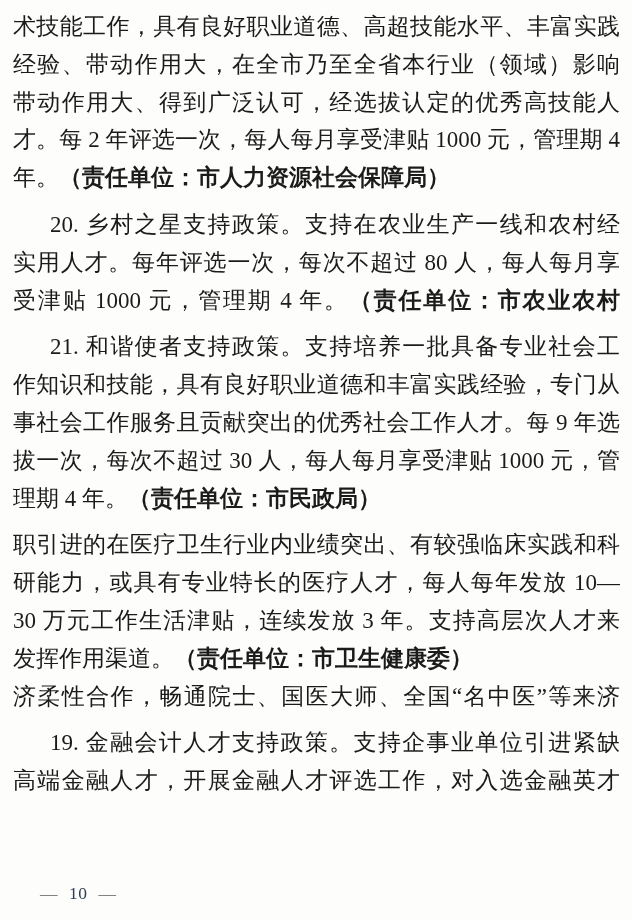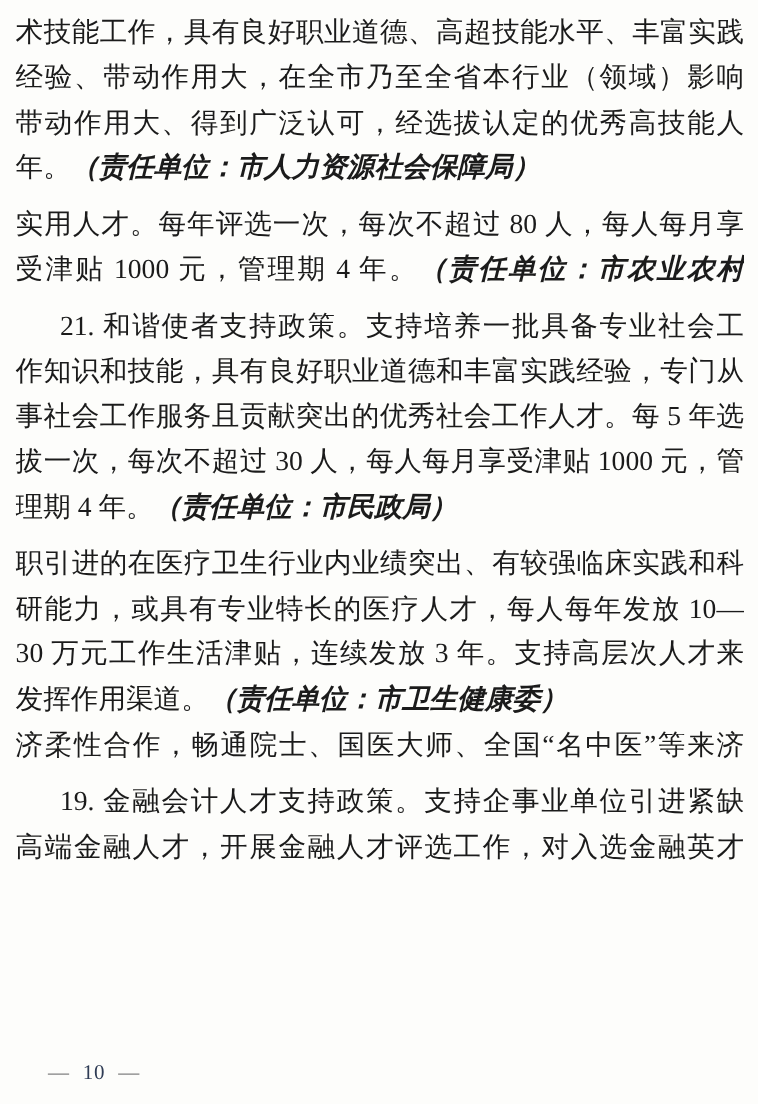--- a/index.html
+++ b/index.html
@@ -33,21 +33,21 @@
     height: 37.8px;
     line-height: 37.8px;
     overflow: hidden;
     white-space: normal;
     text-align: justify;
     text-align-last: left;
   }
   .line.fill { text-align-last: justify; }
   .line.indent { padding-left: 37px; }
   .seg { font-weight: normal; }
-  .seg.bold { font-weight: bold; font-style: italic; }
+  .seg.bold { font-weight: bold; }
   .footer {
     position: absolute;
     left: 38px; top: 880px;
     height: 26px;
     display: flex;
     align-items: center;
     font-size: 17.5px;
     letter-spacing: 0.5px;
   }
   .footer .dash {
@@ -62,30 +62,32 @@
 </style>
 </head>
 <body>
 
 <div class="page">
   <div class="doc-body" id="doc-body">
       <div class="para">
         <div class="line fill"><span class="seg">术技能工作，具有良好职业道德、高超技能水平、丰富实践</span></div>
         <div class="line fill"><span class="seg">经验、带动作用大，在全市乃至全省本行业（领域）影响</span></div>
         <div class="line fill"><span class="seg">带动作用大、得到广泛认可，经选拔认定的优秀高技能人</span></div>
+        <div class="line fill"><span class="seg">才。每 2 年评选一次，每人每月享受津贴 1000 元，管理期 4</span></div>
         <div class="line"><span class="seg">年。</span><span class="seg bold">（责任单位：市人力资源社会保障局）</span></div>
       </div>
       <div class="para">
+        <div class="line fill indent"><span class="seg">20. 乡村之星支持政策。支持在农业生产一线和农村经</span></div>
         <div class="line fill"><span class="seg">实用人才。每年评选一次，每次不超过 80 人，每人每月享</span></div>
         <div class="line fill"><span class="seg">受津贴 1000 元，管理期 4 年。</span><span class="seg bold">（责任单位：市农业农村局）</span></div>
       </div>
       <div class="para">
         <div class="line fill indent"><span class="seg">21. 和谐使者支持政策。支持培养一批具备专业社会工</span></div>
         <div class="line fill"><span class="seg">作知识和技能，具有良好职业道德和丰富实践经验，专门从</span></div>
-        <div class="line fill"><span class="seg">事社会工作服务且贡献突出的优秀社会工作人才。每 5 年选</span></div>
+        <div class="line fill"><span class="seg">事社会工作服务且贡献突出的优秀社会工作人才。每 9 年选</span></div>
         <div class="line fill"><span class="seg">拔一次，每次不超过 30 人，每人每月享受津贴 1000 元，管</span></div>
         <div class="line"><span class="seg">理期 4 年。</span><span class="seg bold">（责任单位：市民政局）</span></div>
       </div>
       <div class="para">
         <div class="line fill"><span class="seg">职引进的在医疗卫生行业内业绩突出、有较强临床实践和科</span></div>
         <div class="line fill"><span class="seg">研能力，或具有专业特长的医疗人才，每人每年发放 10—</span></div>
         <div class="line fill"><span class="seg">30 万元工作生活津贴，连续发放 3 年。支持高层次人才来</span></div>
         <div class="line"><span class="seg">发挥作用渠道。</span><span class="seg bold">（责任单位：市卫生健康委）</span></div>
         <div class="line fill"><span class="seg">济柔性合作，畅通院士、国医大师、全国“名中医”等来济</span></div>
       </div>

